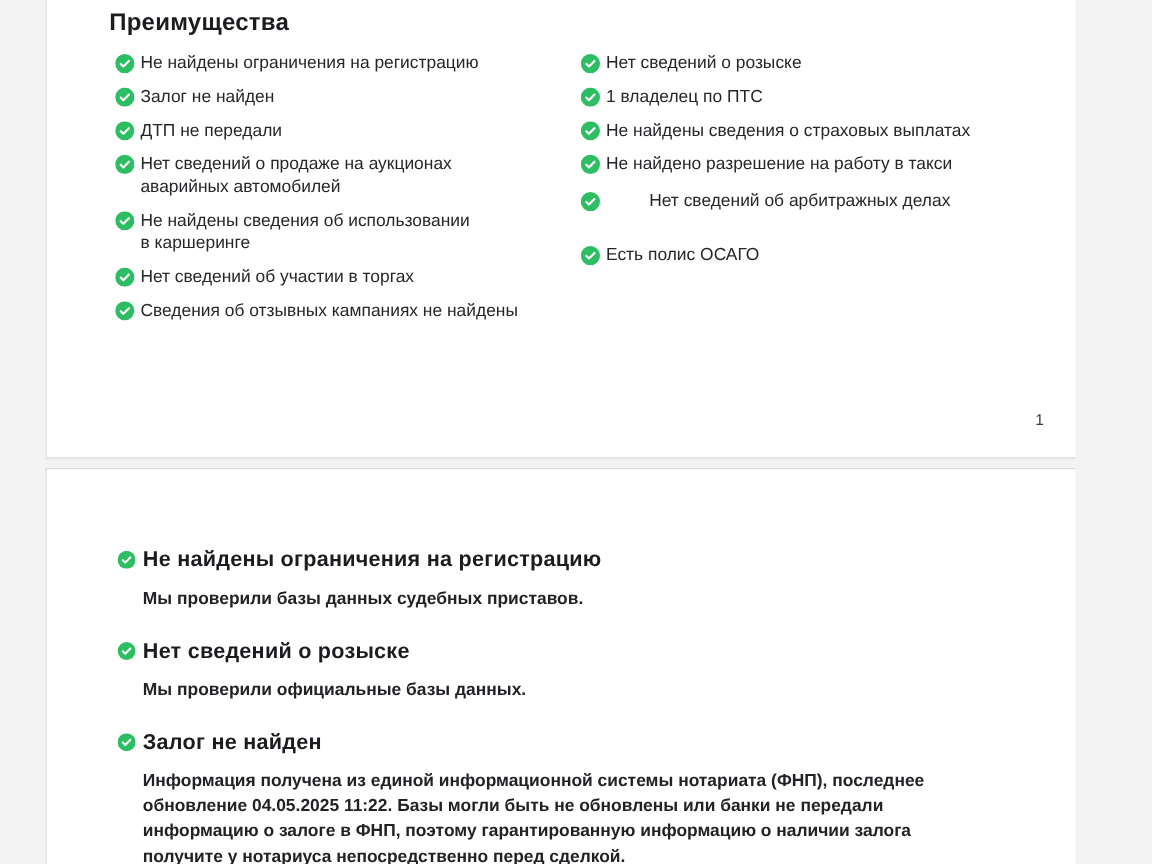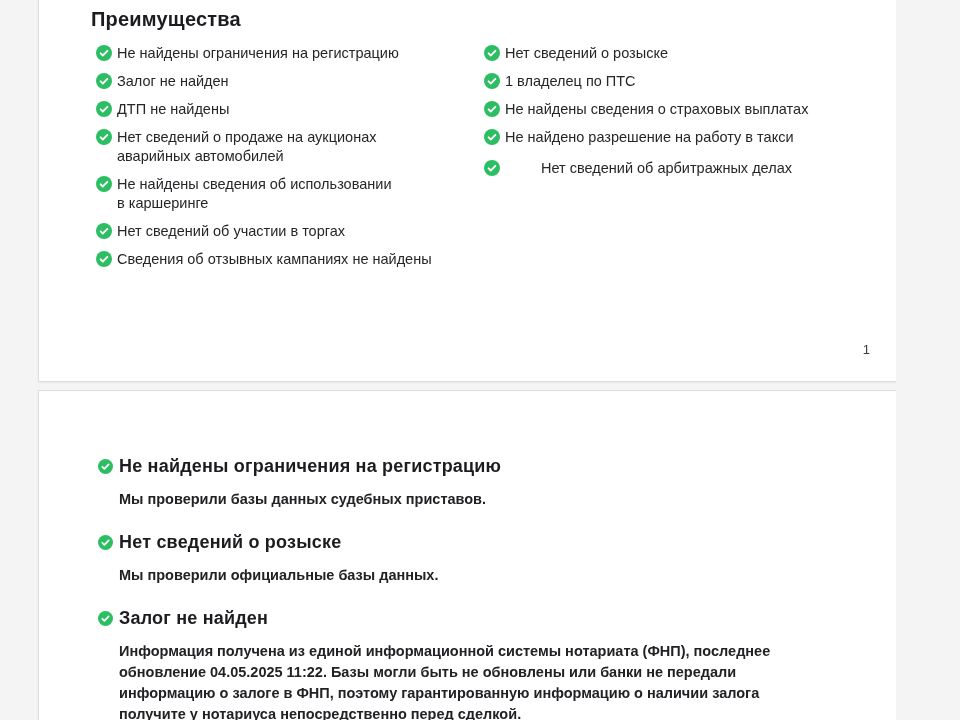--- a/index.html
+++ b/index.html
@@ -85,21 +85,21 @@
             <span class="adv-text">Залог не найден</span>
           </div>
 
           <div class="adv-item">
             <span class="check">
               <svg viewBox="0 0 16 16" aria-hidden="true">
                 <circle cx="8" cy="8" r="8" fill="currentColor"></circle>
                 <path d="M4.6 8.3l2.2 2.2 4.6-4.7" fill="none" stroke="#ffffff" stroke-width="1.8" stroke-linecap="round" stroke-linejoin="round"></path>
               </svg>
             </span>
-            <span class="adv-text">ДТП не найдены</span>
+            <span class="adv-text">ДТП не передали</span>
           </div>
 
           <div class="adv-item">
             <span class="check">
               <svg viewBox="0 0 16 16" aria-hidden="true">
                 <circle cx="8" cy="8" r="8" fill="currentColor"></circle>
                 <path d="M4.6 8.3l2.2 2.2 4.6-4.7" fill="none" stroke="#ffffff" stroke-width="1.8" stroke-linecap="round" stroke-linejoin="round"></path>
               </svg>
             </span>
             <span class="adv-text">Нет сведений о продаже на аукционах аварийных автомобилей</span>
@@ -181,20 +181,29 @@
           <div class="adv-item">
             <span class="check">
               <svg viewBox="0 0 16 16" aria-hidden="true">
                 <circle cx="8" cy="8" r="8" fill="currentColor"></circle>
                 <path d="M4.6 8.3l2.2 2.2 4.6-4.7" fill="none" stroke="#ffffff" stroke-width="1.8" stroke-linecap="round" stroke-linejoin="round"></path>
               </svg>
             </span>
             <span class="adv-text">Нет сведений об арбитражных делах</span>
           </div>
 
+          <div class="adv-item">
+            <span class="check">
+              <svg viewBox="0 0 16 16" aria-hidden="true">
+                <circle cx="8" cy="8" r="8" fill="currentColor"></circle>
+                <path d="M4.6 8.3l2.2 2.2 4.6-4.7" fill="none" stroke="#ffffff" stroke-width="1.8" stroke-linecap="round" stroke-linejoin="round"></path>
+              </svg>
+            </span>
+            <span class="adv-text">Есть полис ОСАГО</span>
+          </div>
         </div>
     </div>
 
     <div class="page-number">1</div>
   </section>
 
   <section class="card card-details">
 
       <div class="detail-section">
         <span class="check check-small">

